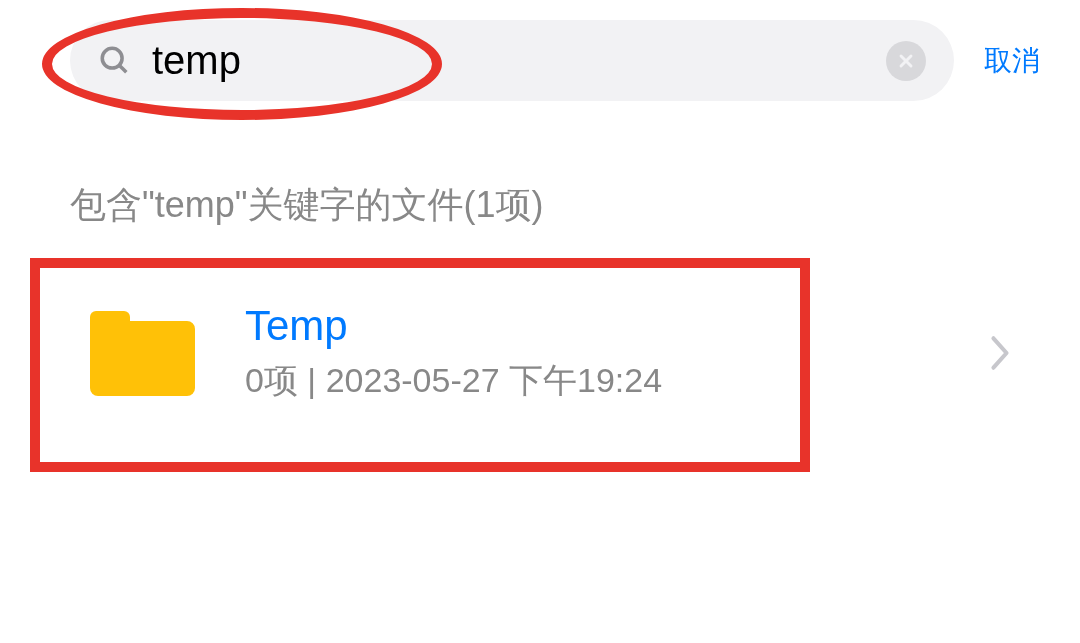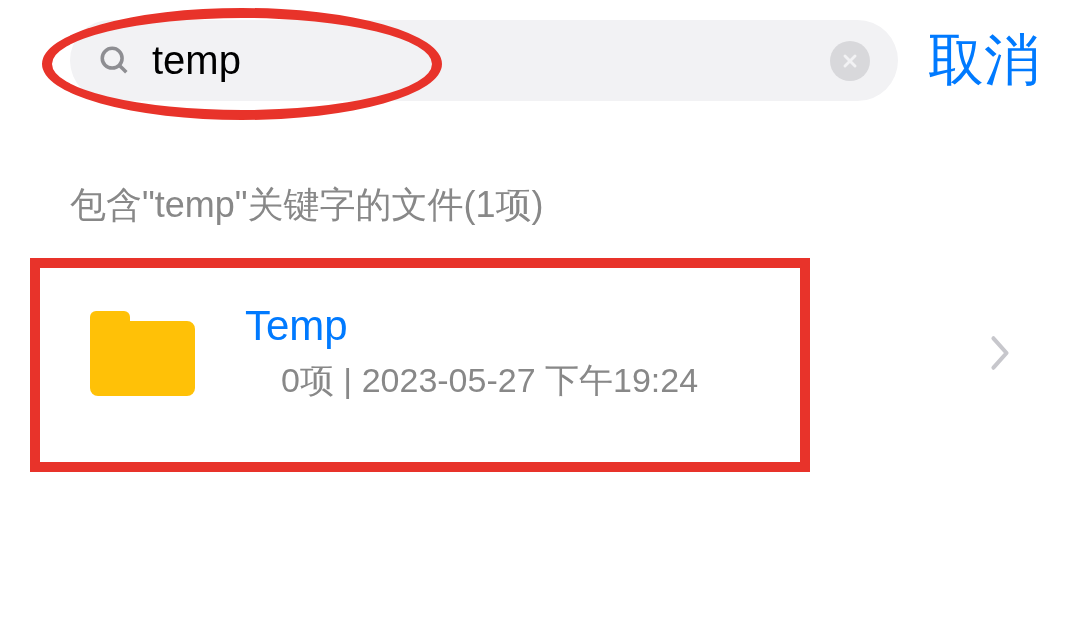--- a/index.html
+++ b/index.html
@@ -68,21 +68,21 @@
       top: -12px;
       left: -28px;
       width: 400px;
       height: 112px;
       border: 10px solid #e8332a;
       border-radius: 50%;
       pointer-events: none;
       z-index: 10;
     }
     .cancel-button {
-      font-size: 56px;
+      font-size: 28px;
       color: #007aff;
       cursor: pointer;
       font-weight: 400;
       white-space: nowrap;
     }
     .results-header {
       padding: 60px 70px 30px 70px;
       font-size: 36px;
       color: #888;
       font-weight: 400;
@@ -138,21 +138,20 @@
     .result-title {
       font-size: 42px;
       color: #007aff;
       font-weight: 400;
       margin-bottom: 8px;
     }
     .result-meta {
       font-size: 34px;
       color: #888;
       font-weight: 400;
-      margin-left: 36px;
     }
     .chevron {
       width: 20px;
       height: 36px;
       flex-shrink: 0;
     }
     .chevron svg {
       width: 100%;
       height: 100%;
     }

